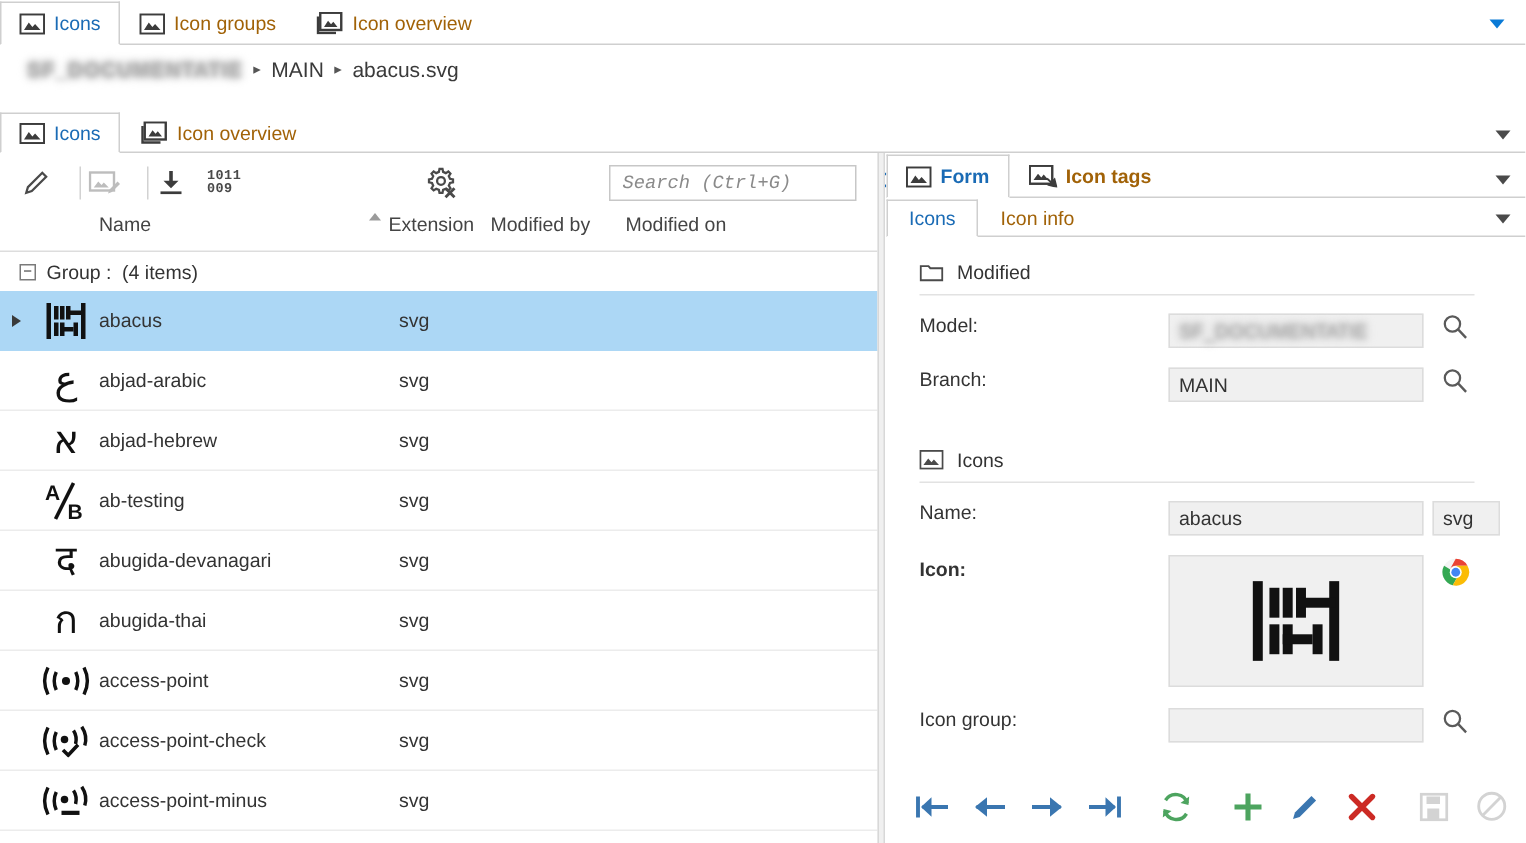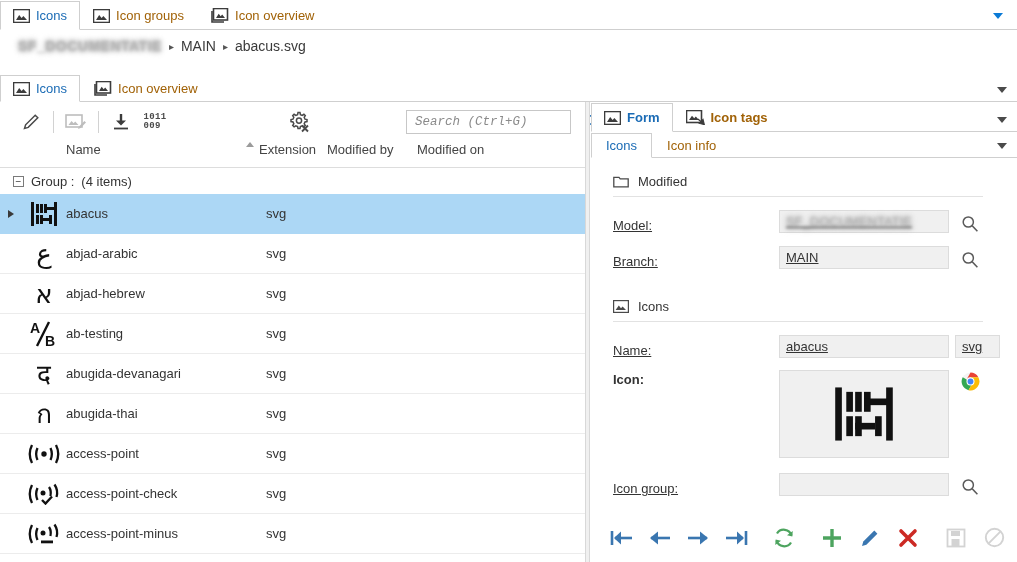--- a/index.html
+++ b/index.html
@@ -78,21 +78,21 @@
   
   #left-pane {
     position:absolute; left:0; top:102px; width:585px; height:460px;
     background:#ffffff;
   }
   #list-toolbar {
     height:40px; display:flex; align-items:center; padding-left:14px; gap:0;
   }
   .tb-btn {
     width:34px; height:32px;
-    display:flex; align-items:center; justify-content:center;
+    display:flex; align-items:center; justify-content:flex-start;
     cursor:default;
   }
   .tb-sep { width:1px; height:22px; background:#d2d2d2; margin:0 5px; }
   .binary-icon {
     font-family:"Liberation Mono", monospace;
     font-size:9px; font-weight:bold; line-height:9px;
     color:#4a4a4a; letter-spacing:.3px;
   }
   #search-wrap {
     margin-left:auto; margin-right:14px;
@@ -198,22 +198,22 @@
   }
 
   .section-head {
     display:flex; align-items:center; gap:9px;
     margin:16px 0 0 22px; width:370px;
     font-size:13px; color:#333;
     padding-bottom:7px;
     border-bottom:1px solid #e2e2e2;
   }
   .form-row {
-    display:flex; align-items:flex-end;
-    margin:12px 0 0 22px; height:24px;text-decoration:underline;
+    display:flex; align-items:flex-start;
+    margin:12px 0 0 22px; height:24px;
   }
   .form-label { width:166px; font-size:13px; color:#333; }
   .field {
     height:23px; width:170px;
     background:#f0f0f0; border:1px solid #dcdcdc;
     display:flex; align-items:center; padding:0 6px;
     font-size:13px; color:#333;
   }
   .field.ext { width:45px; margin-left:6px; }
   .magnifier { margin-left:12px; }

